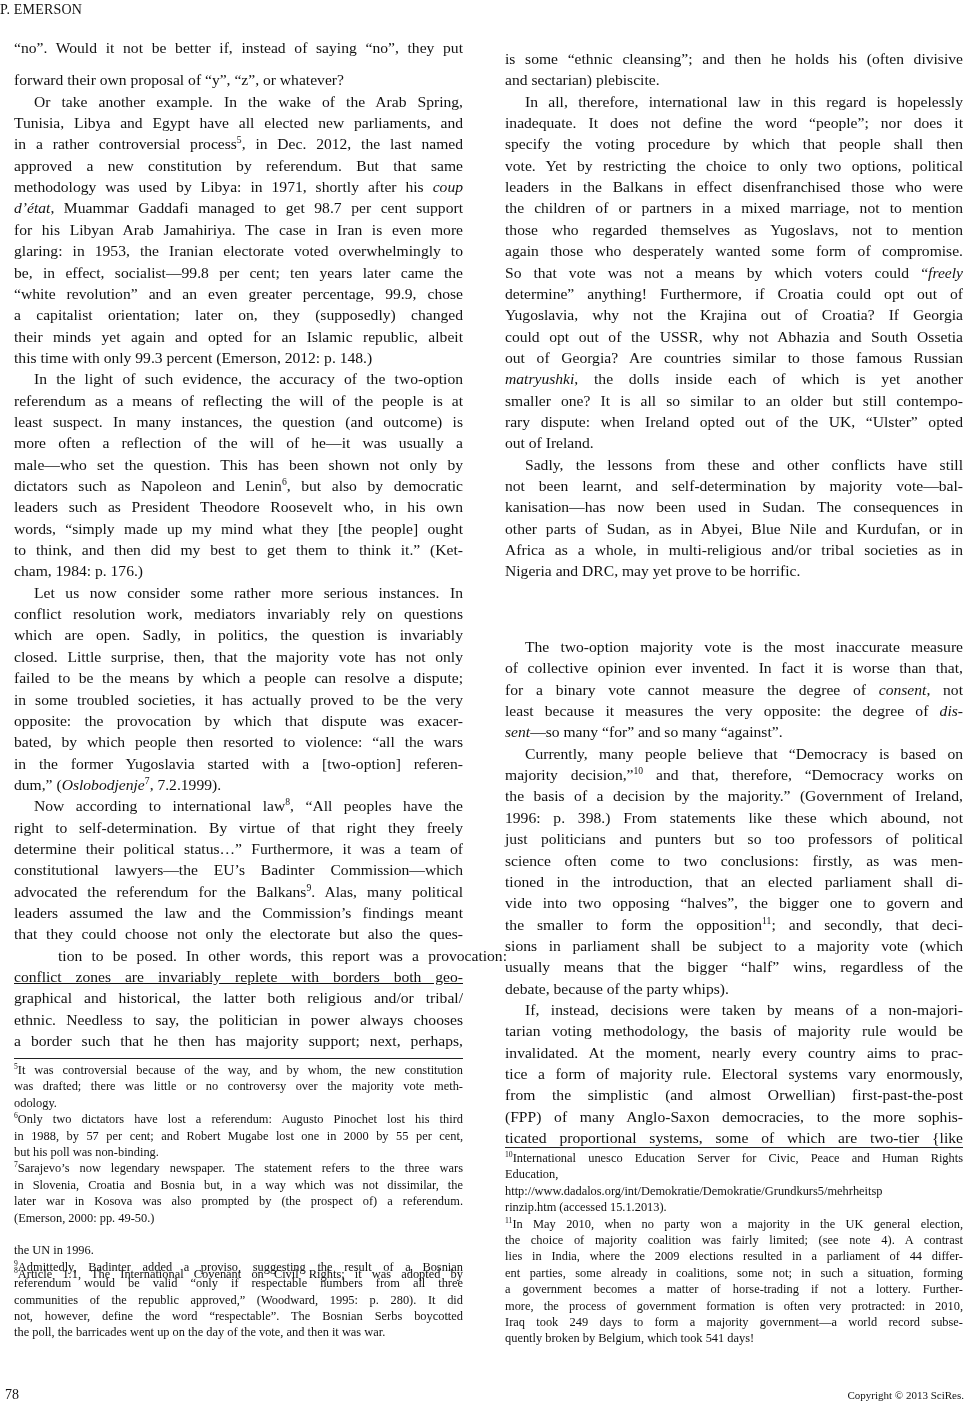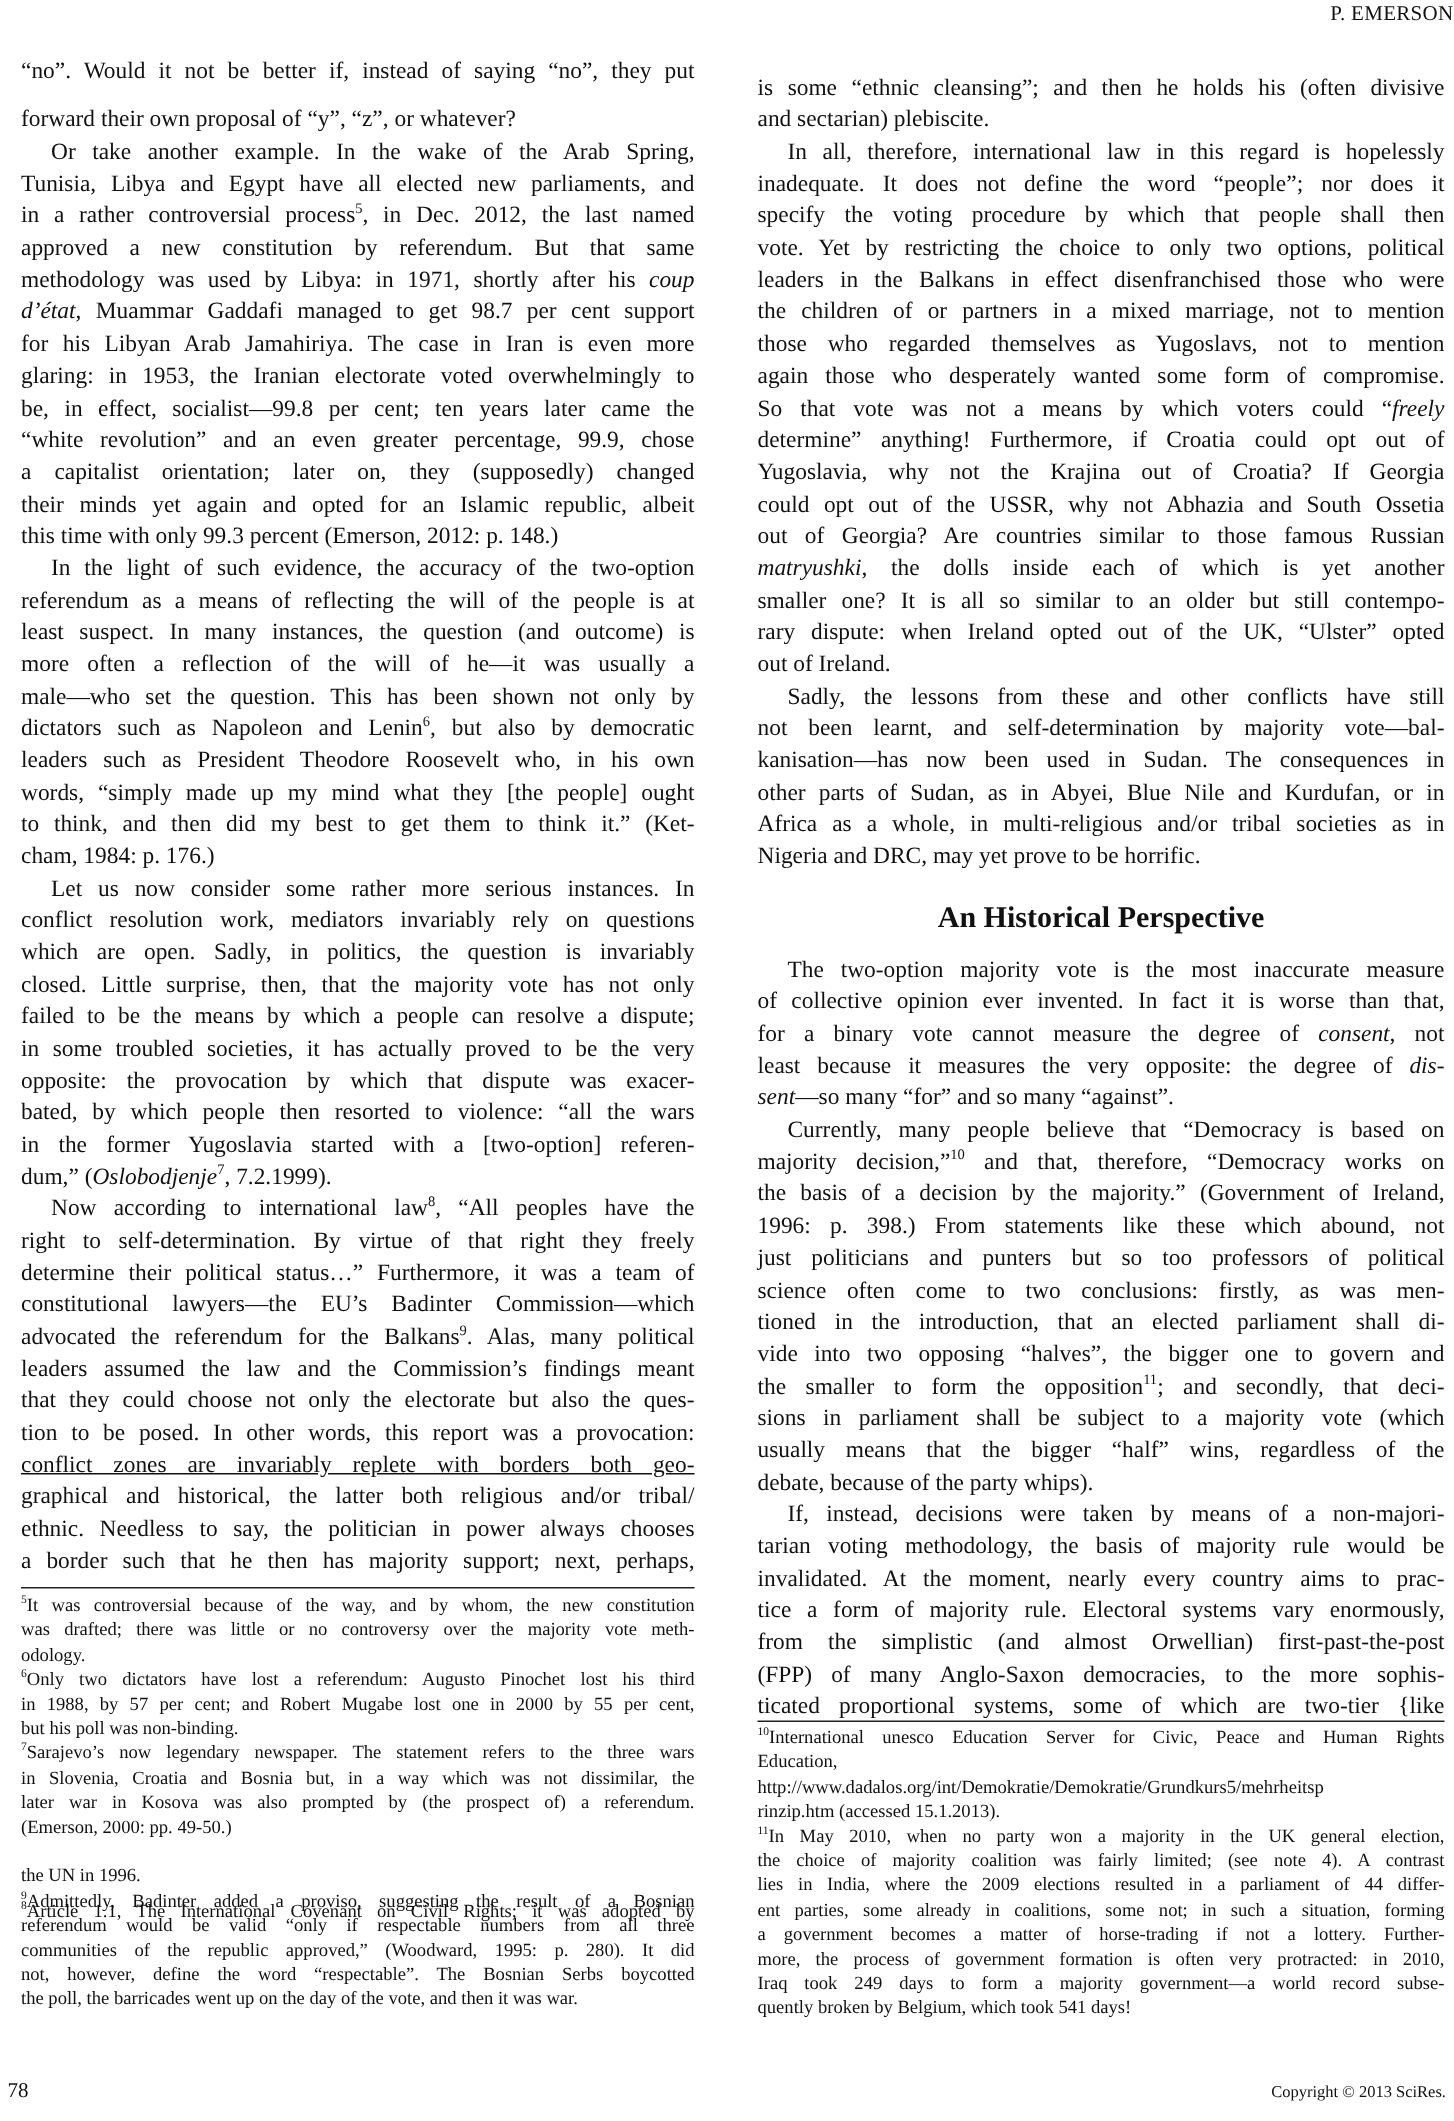--- a/index.html
+++ b/index.html
@@ -1,18 +1,18 @@
 <!DOCTYPE html>
 <html><head>
 <meta charset="utf-8">
 <style>
   html, body { margin: 0; padding: 0; background: #ffffff; }
   body { width: 969px; height: 1414px; position: relative; overflow: hidden;
          font-family: "Liberation Serif", "DejaVu Serif", serif; color: #111; }
-  .running-head { position: absolute; top: 0; left: 0; width: 969px; text-align: right;
+  .running-head { position: absolute; top: 0; left: 0; width: 969px; text-align: left;
          font-size: 14px; line-height: 20px; letter-spacing: 0.2px; }
   .col { position: absolute; }
   .col-left { left: 14px; width: 449px; }
   .col-right { left: 505px; width: 458px; }
   .line { position: absolute; left: 0; white-space: nowrap; font-size: 15.6px; line-height: 20px; height: 20px; }
   .line.j { text-align-last: justify; text-align: justify; white-space: normal; width: 100%; }
   .line.ind { padding-left: 20px; box-sizing: border-box; }
   .fn { font-size: 12.4px; line-height: 16px; height: 16px; }
   sup { font-size: 0.62em; line-height: 0; vertical-align: super; }
   .section-heading { position: absolute; left: 0; width: 100%; text-align: center; font-weight: bold;
@@ -63,21 +63,21 @@
       <div class="line j" style="top: 732.2px;">bated, by which people then resorted to violence: “all the wars</div>
       <div class="line j" style="top: 753.55px;">in the former Yugoslavia started with a [two-option] referen-</div>
       <div class="line" style="top: 774.9px;">dum,” (<i>Oslobodjenje</i><sup>7</sup>, 7.2.1999).</div>
       <div class="line j ind" style="top: 796.25px;">Now according to international law<sup>8</sup>, “All peoples have the</div>
       <div class="line j" style="top: 817.6px;">right to self-determination. By virtue of that right they freely</div>
       <div class="line j" style="top: 838.95px;">determine their political status…” Furthermore, it was a team of</div>
       <div class="line j" style="top: 860.3px;">constitutional lawyers—the EU’s Badinter Commission—which</div>
       <div class="line j" style="top: 881.65px;">advocated the referendum for the Balkans<sup>9</sup>. Alas, many political</div>
       <div class="line j" style="top: 903px;">leaders assumed the law and the Commission’s findings meant</div>
       <div class="line j" style="top: 924.35px;">that they could choose not only the electorate but also the ques-</div>
-      <div class="line j" style="top: 945.7px;">tion to be posed. In other words, this report was a provocation:</div>
+      <div class="line j" style="top: 945.7px; margin-left: 44px;">tion to be posed. In other words, this report was a provocation:</div>
       <div class="line j" style="top: 967.05px; text-decoration: underline;">conflict zones are invariably replete with borders both geo-</div>
       <div class="line j" style="top: 988.4px;">graphical and historical, the latter both religious and/or tribal/</div>
       <div class="line j" style="top: 1009.75px;">ethnic. Needless to say, the politician in power always chooses</div>
       <div class="line j" style="top: 1031.1px;">a border such that he then has majority support; next, perhaps,</div>
     </div>
   <div class="rule" style="left:0;width:449px;top:1058px;"></div>
   <div id="left-fn">
       <div class="line fn j" style="top: 1062px;"><sup>5</sup>It was controversial because of the way, and by whom, the new constitution</div>
       <div class="line fn j" style="top: 1078.4px;">was drafted; there was little or no controversy over the majority vote meth-</div>
       <div class="line fn" style="top: 1094.8px;">odology.</div>
@@ -119,21 +119,20 @@
       <div class="line j" style="top: 390.6px;">smaller one? It is all so similar to an older but still contempo-</div>
       <div class="line j" style="top: 411.95px;">rary dispute: when Ireland opted out of the UK, “Ulster” opted</div>
       <div class="line" style="top: 433.3px;">out of Ireland.</div>
       <div class="line j ind" style="top: 454.65px;">Sadly, the lessons from these and other conflicts have still</div>
       <div class="line j" style="top: 476px;">not been learnt, and self-determination by majority vote—bal-</div>
       <div class="line j" style="top: 497.35px;">kanisation—has now been used in Sudan. The consequences in</div>
       <div class="line j" style="top: 518.7px;">other parts of Sudan, as in Abyei, Blue Nile and Kurdufan, or in</div>
       <div class="line j" style="top: 540.05px;">Africa as a whole, in multi-religious and/or tribal societies as in</div>
       <div class="line" style="top: 561.4px;">Nigeria and DRC, may yet prove to be horrific.</div>
     </div>
-  <div class="section-heading" style="top:600px;">An Historical Perspective</div>
   <div id="right-bottom">
       <div class="line j ind" style="top: 637px;">The two-option majority vote is the most inaccurate measure</div>
       <div class="line j" style="top: 658.35px;">of collective opinion ever invented. In fact it is worse than that,</div>
       <div class="line j" style="top: 679.7px;">for a binary vote cannot measure the degree of <i>consent</i>, not</div>
       <div class="line j" style="top: 701.05px;">least because it measures the very opposite: the degree of <i>dis-</i></div>
       <div class="line" style="top: 722.4px;"><i>sent</i>—so many “for” and so many “against”.</div>
       <div class="line j ind" style="top: 743.75px;">Currently, many people believe that “Democracy is based on</div>
       <div class="line j" style="top: 765.1px;">majority decision,”<sup>10</sup> and that, therefore, “Democracy works on</div>
       <div class="line j" style="top: 786.45px;">the basis of a decision by the majority.” (Government of Ireland,</div>
       <div class="line j" style="top: 807.8px;">1996: p. 398.) From statements like these which abound, not</div>

